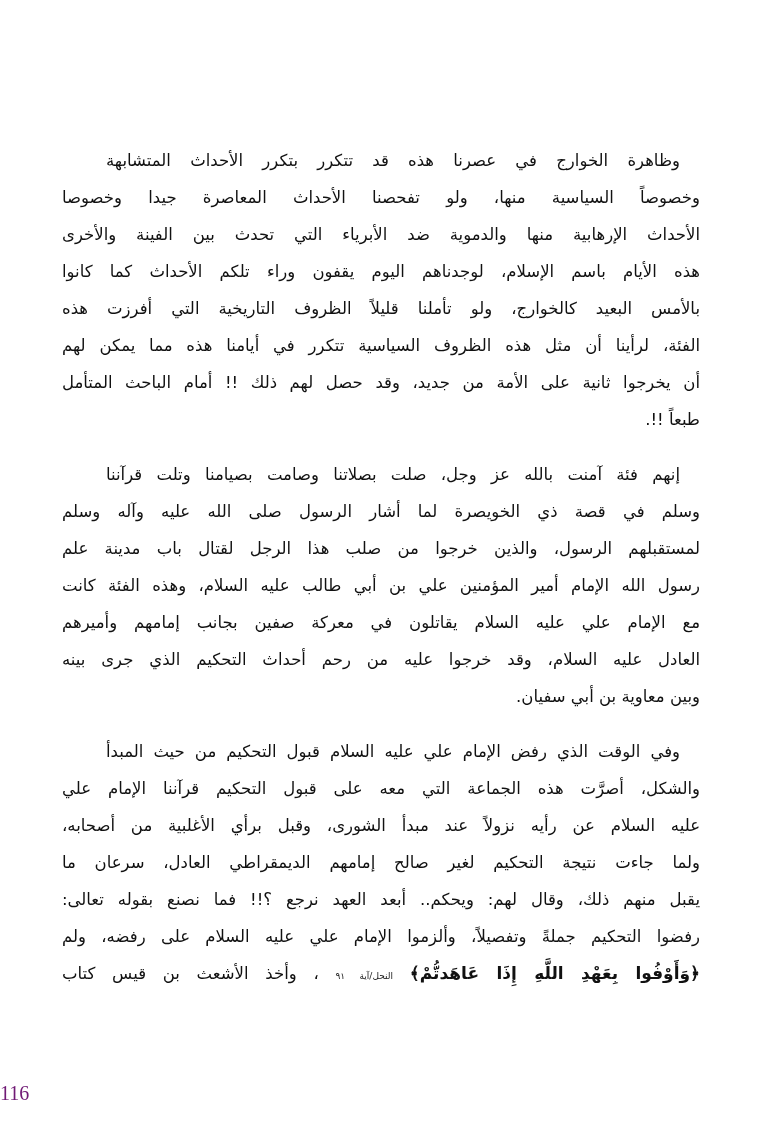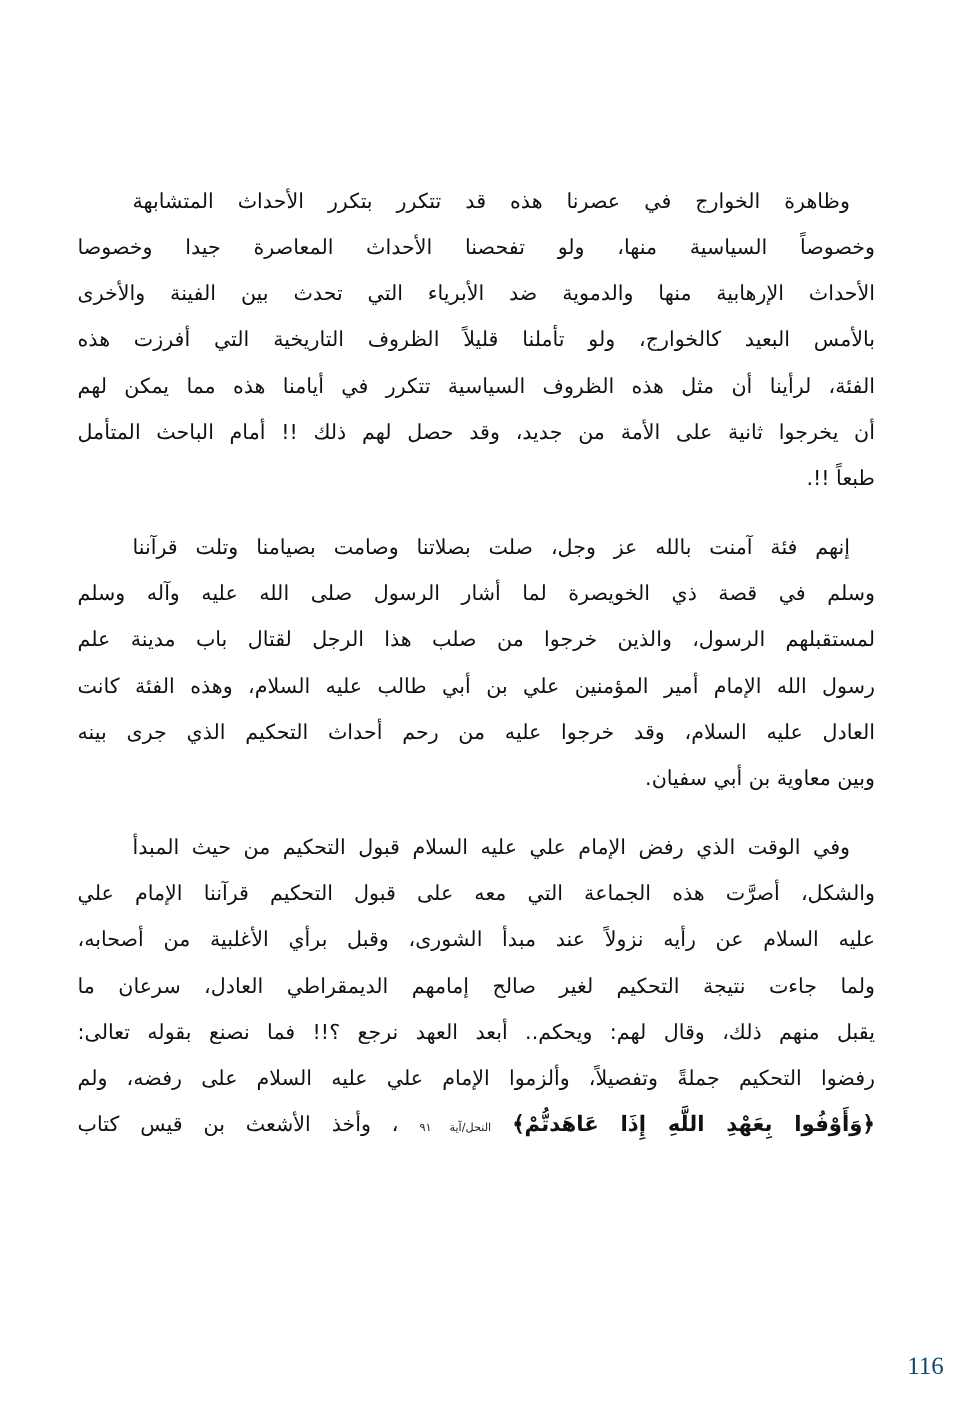--- a/index.html
+++ b/index.html
@@ -49,51 +49,53 @@
     }
     .verse-ref {
       font-size: 9px;
       color: #222;
     }
     .page-number {
       position: absolute;
       top: 1082px;
       left: 0;
       width: 755px;
-      text-align: right;
+      text-align: left;
       font-family: "Liberation Serif", serif;
       font-size: 20px;
-      color: #0c4a6e;
+      color: #701a75;
     }
   </style>
 </head>
 <body>
 
 <div class="page">
 
 
   <div class="para-gap"></div>
 
   <div>
     <span class="line indent">وظاهرة الخوارج في عصرنا هذه قد تتكرر بتكرر الأحداث المتشابهة</span>
     <span class="line">وخصوصاً السياسية منها، ولو تفحصنا الأحداث المعاصرة جيدا وخصوصا</span>
     <span class="line">الأحداث الإرهابية منها والدموية ضد الأبرياء التي تحدث بين الفينة والأخرى</span>
+    <span class="line">هذه الأيام باسم الإسلام، لوجدناهم اليوم يقفون وراء تلكم الأحداث كما كانوا</span>
     <span class="line">بالأمس البعيد كالخوارج، ولو تأملنا قليلاً الظروف التاريخية التي أفرزت هذه</span>
     <span class="line">الفئة، لرأينا أن مثل هذه الظروف السياسية تتكرر في أيامنا هذه مما يمكن لهم</span>
     <span class="line">أن يخرجوا ثانية على الأمة من جديد، وقد حصل لهم ذلك !! أمام الباحث المتأمل</span>
     <span class="line last">طبعاً !!.</span>
   </div>
 
   <div class="para-gap"></div>
 
   <div>
     <span class="line indent">إنهم فئة آمنت بالله عز وجل، صلت بصلاتنا وصامت بصيامنا وتلت قرآننا</span>
     <span class="line">وسلم في قصة ذي الخويصرة لما أشار الرسول صلى الله عليه وآله وسلم</span>
     <span class="line">لمستقبلهم الرسول، والذين خرجوا من صلب هذا الرجل لقتال باب مدينة علم</span>
     <span class="line">رسول الله الإمام أمير المؤمنين علي بن أبي طالب عليه السلام، وهذه الفئة كانت</span>
+    <span class="line">مع الإمام علي عليه السلام يقاتلون في معركة صفين بجانب إمامهم وأميرهم</span>
     <span class="line">العادل عليه السلام، وقد خرجوا عليه من رحم أحداث التحكيم الذي جرى بينه</span>
     <span class="line last">وبين معاوية بن أبي سفيان.</span>
   </div>
 
   <div class="para-gap"></div>
 
   <div>
     <span class="line indent">وفي الوقت الذي رفض الإمام علي عليه السلام قبول التحكيم من حيث المبدأ</span>
     <span class="line">والشكل، أصرَّت هذه الجماعة التي معه على قبول التحكيم قرآننا الإمام علي</span>
     <span class="line">عليه السلام عن رأيه نزولاً عند مبدأ الشورى، وقبل برأي الأغلبية من أصحابه،</span>

